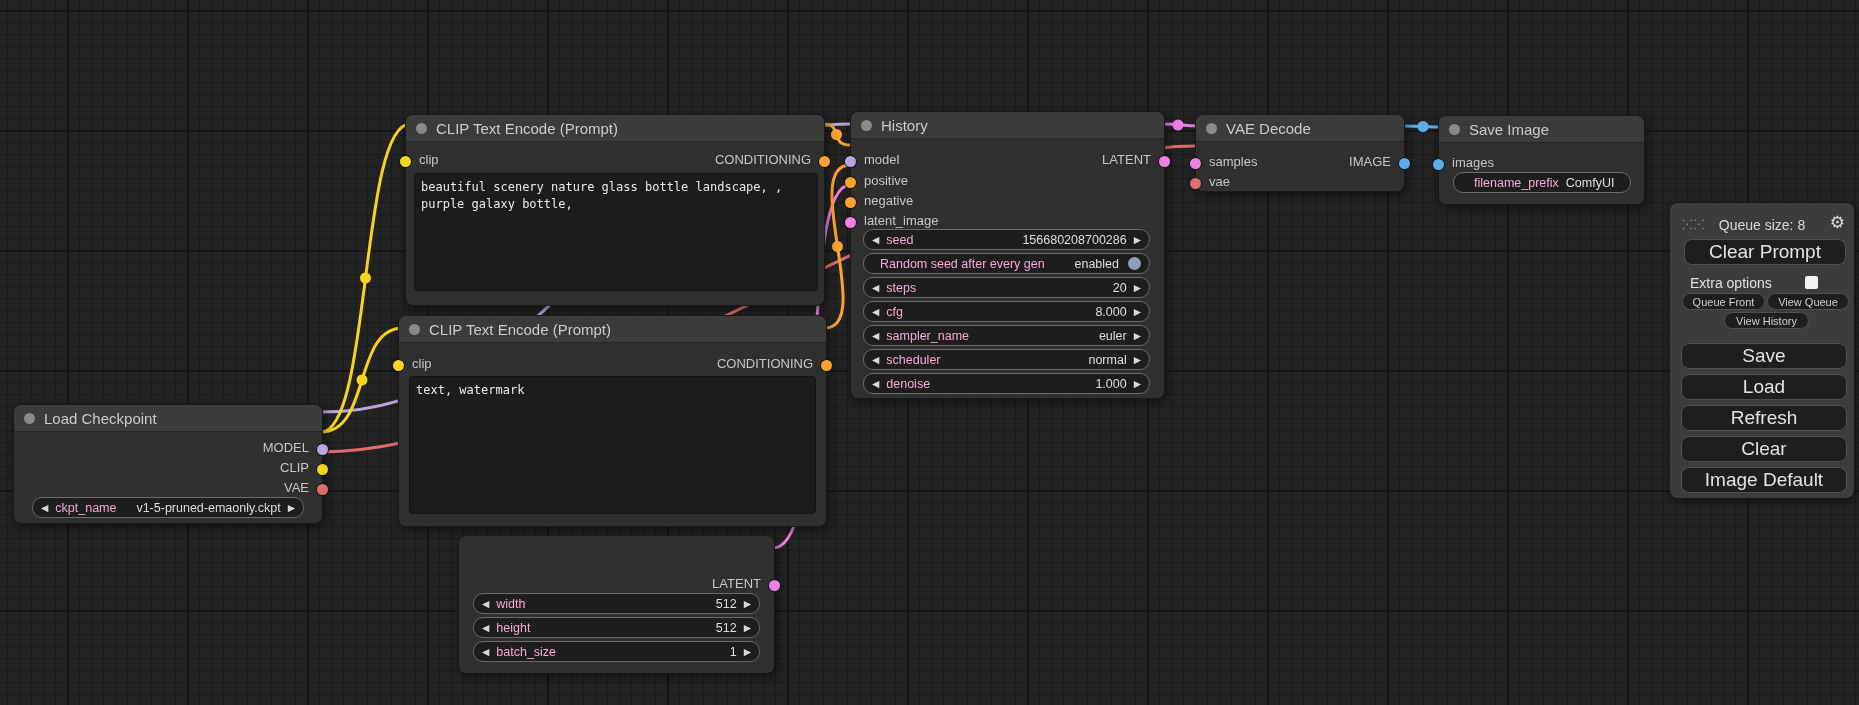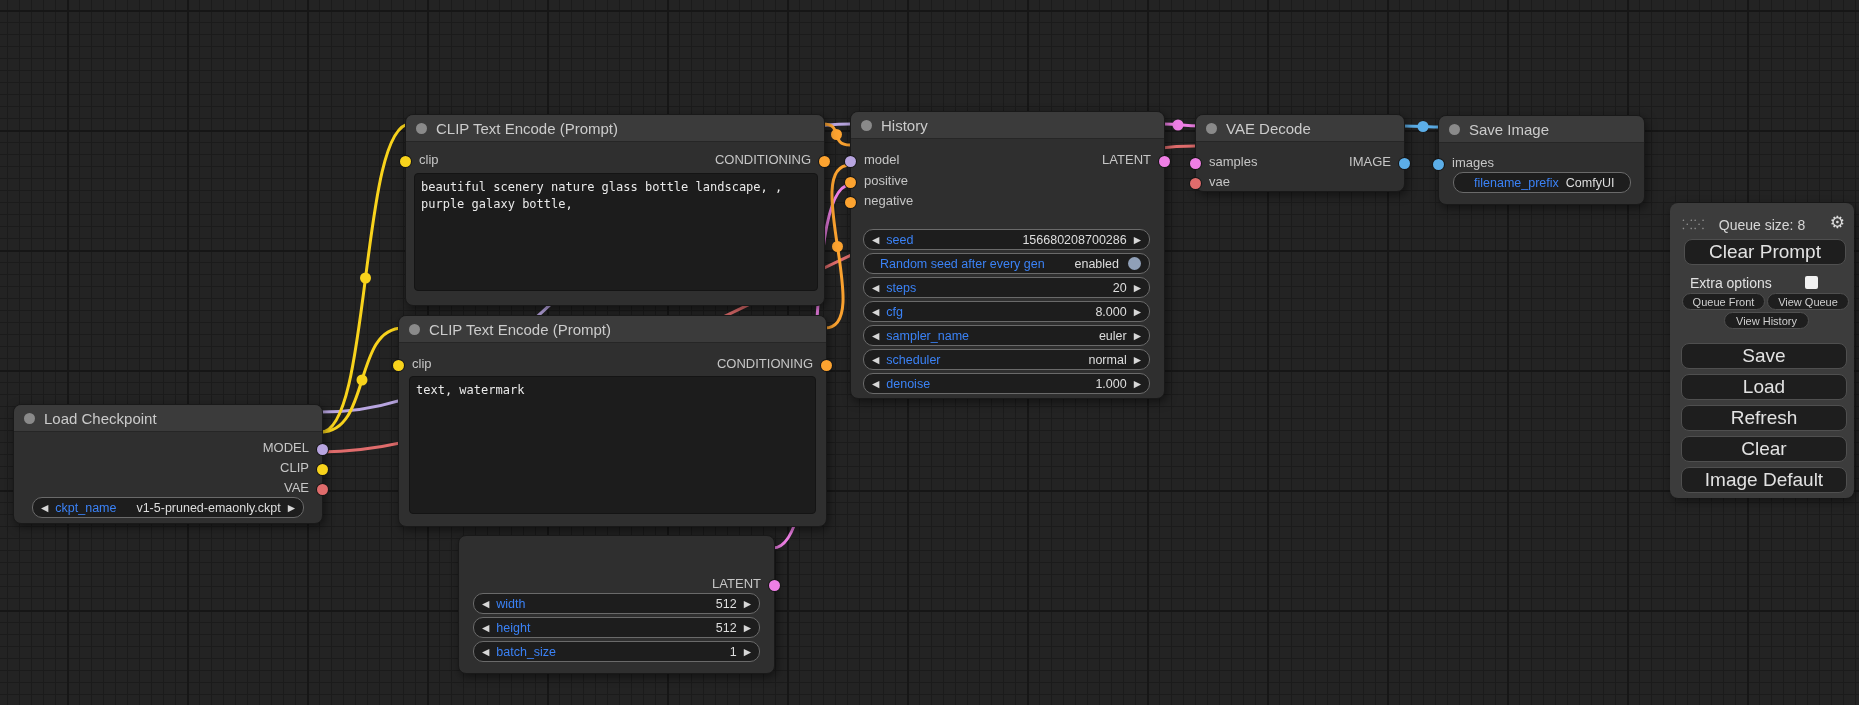--- a/index.html
+++ b/index.html
@@ -23,21 +23,21 @@
   .title-dot{width:11px;height:11px;border-radius:50%;background:#8a8a8a;flex:0 0 auto;}
   .prow{position:absolute;left:0;right:0;height:20px;display:flex;align-items:flex-end;
     font-size:13px;color:#c6c6c6;}
   .pdot{width:11px;height:11px;border-radius:50%;position:absolute;box-shadow:0 0 0 1px #161616;}
   .pdot.in{left:-6px;} .pdot.out{right:-6px;}
   .plabel-in{margin-left:13px;} .plabel-out{margin-left:auto;margin-right:13px;}
   .widget{position:absolute;height:19px;background:#1d1d1d;border:1px solid #6a6a6a;
     border-radius:10px;display:flex;align-items:center;padding:0 8px;gap:7px;
     font-size:12.5px;white-space:nowrap;}
   .arr{color:#d6d6d6;font-size:9.5px;line-height:1;}
-  .wlabel{color:#3b82f6;} .wvalue{color:#dedede;margin-left:auto;}
+  .wlabel{color:#f9a8d4;} .wvalue{color:#dedede;margin-left:auto;}
   .toggle-dot{width:13px;height:13px;border-radius:50%;flex:0 0 auto;margin-left:2px;}
   .ta{position:absolute;background:#1c1c1c;border:1px solid #141414;border-radius:4px;
     padding:5px 6px;color:#eaeaea;font-family:"DejaVu Sans Mono",monospace;
     font-size:12px;line-height:1.45;white-space:pre-wrap;word-break:break-word;}
   .qpanel{position:absolute;z-index:3;background:#3c3c3c;border-radius:8px;
     box-shadow:2px 3px 10px rgba(0,0,0,.5);color:#dcdcdc;}
   .qbtn{position:absolute;background:#1e1e1e;border:1px solid #4f4f4f;border-radius:8px;
     color:#e2e2e2;display:flex;align-items:center;justify-content:center;cursor:pointer;}
   .qbig{font-size:19px;} .qsmall{font-size:11px;border-radius:9px;color:#cfcfcf;text-align:center;}
   .qheader-label{position:absolute;width:100%;text-align:center;font-size:14px;color:#d6d6d6;}
@@ -159,20 +159,24 @@
       <span class="pdot out" style="background-color: rgb(238, 127, 229);"></span>
     </div>
     <div class="prow" style="top:56px">
       <span class="pdot in" style="background-color: rgb(252, 163, 48);"></span>
       <span class="plabel-in">positive</span>
     </div>
     <div class="prow" style="top:76px">
       <span class="pdot in" style="background-color: rgb(252, 163, 48);"></span>
       <span class="plabel-in">negative</span>
     </div>
+    <div class="prow" style="top:96px">
+      <span class="pdot in" style="background-color: rgb(238, 127, 229);"></span>
+      <span class="plabel-in">latent_image</span>
+    </div>
     <div class="widget" style="left:12px;right:14px;top:117px">
       <span class="arr">◀</span>
       <span class="wlabel">seed</span>
       <span class="wvalue">156680208700286</span>
       <span class="arr">▶</span>
     </div>
     <div class="widget" style="left:12px;right:14px;top:141px">
       <span class="wlabel" style="margin-left:8px">Random seed after every gen</span>
       <span class="wvalue">enabled</span>
       <span class="toggle-dot" style="background-color: rgb(144, 160, 184);"></span>

